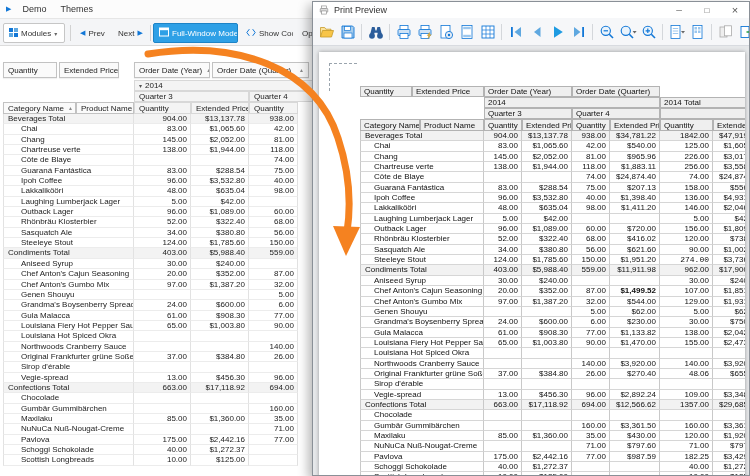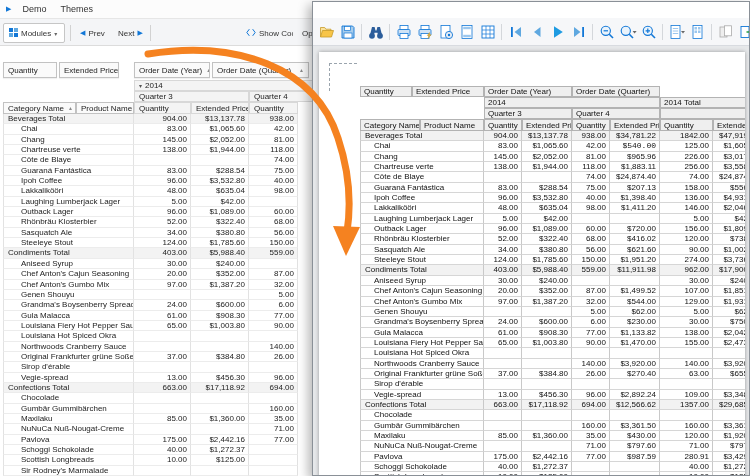--- a/index.html
+++ b/index.html
@@ -80,20 +80,27 @@
       <div class="tsep" style="left:70px;"></div>
       <div class="tbtn" style="left:74px;width:38px;">
         <span class="arrowglyph">◀</span>
         <span>Prev</span>
       </div>
       <div class="tbtn" style="left:112px;width:38px;">
         <span>Next</span>
         <span class="arrowglyph">▶</span>
       </div>
       <div class="tsep" style="left:150px;"></div>
+      <div class="tbtn checked" style="left:153px;width:85px;">
+        <span><svg width="10" height="10" viewBox="0 0 10 10">
+              <rect x="0.5" y="1" width="9" height="8" fill="none" stroke="#fff" stroke-width="1"></rect>
+              <rect x="0.5" y="1" width="9" height="2.2" fill="#fff"></rect>
+            </svg></span>
+        <span>Full-Window Mode</span>
+      </div>
       <div class="tbtn" style="left:240px;width:54px;">
         <span><svg width="10" height="9" viewBox="0 0 12 10">
               <path d="M4 1 1 5l3 4M8 1l3 4-3 4" fill="none" stroke="#1177d7" stroke-width="1.2"></path>
             </svg></span>
         <span>Show Code</span>
       </div>
       <div class="tbtn" style="left:296px;width:80px;">
         <span>Open Solution</span>
       </div>
     </div>
@@ -342,31 +349,40 @@
             <div class="cell num" style="width: 57px;">40.00</div>
             <div class="cell num" style="width: 58px;">$1,272.37</div>
             <div class="cell num" style="width: 49px;"></div>
           </div>
           <div class="lrow">
             <div class="cell lname item">Scottish Longbreads</div>
             <div class="cell num" style="width: 57px;">10.00</div>
             <div class="cell num" style="width: 58px;">$125.00</div>
             <div class="cell num" style="width: 49px;"></div>
           </div>
-          <div class="lrow">
-            <div class="cell lname item">Sir Rodney's Marmalade</div>
-            <div class="cell num" style="width: 57px;"></div>
-            <div class="cell num" style="width: 58px;"></div>
-            <div class="cell num" style="width: 49px;"></div>
-          </div>
         </div>
     </div>
   </div>
 
   <div class="pwin">
+    <div class="ptitle">
+      <span class="ticon">
+          <svg width="10" height="10" viewBox="0 0 16 16">
+            <rect x="4" y="1.5" width="8" height="4" fill="#fff" stroke="#888" stroke-width="1"></rect>
+            <rect x="2" y="5.5" width="12" height="6" rx="1" fill="#ddd" stroke="#888" stroke-width="1"></rect>
+            <rect x="4" y="9.5" width="8" height="5" fill="#fff" stroke="#888" stroke-width="1"></rect>
+          </svg>
+        </span>
+      <span>Print Preview</span>
+      <span class="wbtns">
+        <span class="wbtn">─</span>
+        <span class="wbtn">□</span>
+        <span class="wbtn close" style="font-size:11px;">×</span>
+      </span>
+    </div>
 
     <div class="ptools" id="ptools">
         <div class="ibtn">
           <span style="display: flex;">
             <svg width="16" height="16" viewBox="0 0 16 16">
               <path d="M1.5 13V3.5h4.2l1.2 1.7H12V7" fill="#fbe29a" stroke="#c79a2a" stroke-width=".8"></path>
               <path d="M1.5 13 3.5 6.5h11L12.5 13z" fill="#f8c548" stroke="#c79a2a" stroke-width=".8"></path>
             </svg>
           </span>
         </div>
@@ -600,21 +616,21 @@
               <div class="cell num" style="width: 38px;">938.00</div>
               <div class="cell num" style="width: 50px;">$34,781.22</div>
               <div class="cell num" style="width: 53px;">1842.00</div>
               <div class="cell num" style="width: 50px;">$47,919.00</div>
             </div>
             <div class="prow">
               <div class="cell pname item">Chai</div>
               <div class="cell num" style="width: 38px;">83.00</div>
               <div class="cell num" style="width: 50px;">$1,065.60</div>
               <div class="cell num" style="width: 38px;">42.00</div>
-              <div class="cell num" style="width: 50px; font-family: Liberation Mono, monospace;">$540.00</div>
+              <div class="cell num" style="width: 50px;">$540.00</div>
               <div class="cell num" style="width: 53px;">125.00</div>
               <div class="cell num" style="width: 50px;">$1,605.60</div>
             </div>
             <div class="prow">
               <div class="cell pname item">Chang</div>
               <div class="cell num" style="width: 38px;">145.00</div>
               <div class="cell num" style="width: 50px;">$2,052.00</div>
               <div class="cell num" style="width: 38px;">81.00</div>
               <div class="cell num" style="width: 50px;">$965.96</div>
               <div class="cell num" style="width: 53px;">226.00</div>
@@ -700,21 +716,21 @@
               <div class="cell num" style="width: 50px;">$621.60</div>
               <div class="cell num" style="width: 53px;">90.00</div>
               <div class="cell num" style="width: 50px;">$1,002.40</div>
             </div>
             <div class="prow">
               <div class="cell pname item">Steeleye Stout</div>
               <div class="cell num" style="width: 38px;">124.00</div>
               <div class="cell num" style="width: 50px;">$1,785.60</div>
               <div class="cell num" style="width: 38px;">150.00</div>
               <div class="cell num" style="width: 50px;">$1,951.20</div>
-              <div class="cell num" style="width: 53px;">274.00</div>
+              <div class="cell num" style="width: 53px; font-family: Liberation Mono, monospace;">274.00</div>
               <div class="cell num" style="width: 50px;">$3,736.80</div>
             </div>
             <div class="prow total">
               <div class="cell pname">Condiments Total</div>
               <div class="cell num" style="width: 38px;">403.00</div>
               <div class="cell num" style="width: 50px;">$5,988.40</div>
               <div class="cell num" style="width: 38px;">559.00</div>
               <div class="cell num" style="width: 50px;">$11,911.98</div>
               <div class="cell num" style="width: 53px;">962.00</div>
               <div class="cell num" style="width: 50px;">$17,900.38</div>
@@ -726,21 +742,21 @@
               <div class="cell num" style="width: 38px;"></div>
               <div class="cell num" style="width: 50px;"></div>
               <div class="cell num" style="width: 53px;">30.00</div>
               <div class="cell num" style="width: 50px;">$240.00</div>
             </div>
             <div class="prow">
               <div class="cell pname item">Chef Anton's Cajun Seasoning</div>
               <div class="cell num" style="width: 38px;">20.00</div>
               <div class="cell num" style="width: 50px;">$352.00</div>
               <div class="cell num" style="width: 38px;">87.00</div>
-              <div class="cell num" style="width: 50px;">$1,499.52</div>
+              <div class="cell num" style="width: 50px; font-weight: bold;">$1,499.52</div>
               <div class="cell num" style="width: 53px;">107.00</div>
               <div class="cell num" style="width: 50px;">$1,851.52</div>
             </div>
             <div class="prow">
               <div class="cell pname item">Chef Anton's Gumbo Mix</div>
               <div class="cell num" style="width: 38px;">97.00</div>
               <div class="cell num" style="width: 50px;">$1,387.20</div>
               <div class="cell num" style="width: 38px;">32.00</div>
               <div class="cell num" style="width: 50px;">$544.00</div>
               <div class="cell num" style="width: 53px;">129.00</div>
@@ -799,21 +815,21 @@
               <div class="cell num" style="width: 50px;">$3,920.00</div>
               <div class="cell num" style="width: 53px;">140.00</div>
               <div class="cell num" style="width: 50px;">$3,920.00</div>
             </div>
             <div class="prow">
               <div class="cell pname item">Original Frankfurter grüne Soße</div>
               <div class="cell num" style="width: 38px;">37.00</div>
               <div class="cell num" style="width: 50px;">$384.80</div>
               <div class="cell num" style="width: 38px;">26.00</div>
               <div class="cell num" style="width: 50px;">$270.40</div>
-              <div class="cell num" style="width: 53px;">63.00</div>
+              <div class="cell num" style="width: 53px;">48.06</div>
               <div class="cell num" style="width: 50px;">$655.20</div>
             </div>
             <div class="prow">
               <div class="cell pname item">Sirop d'érable</div>
               <div class="cell num" style="width: 38px;"></div>
               <div class="cell num" style="width: 50px;"></div>
               <div class="cell num" style="width: 38px;"></div>
               <div class="cell num" style="width: 50px;"></div>
               <div class="cell num" style="width: 53px;"></div>
               <div class="cell num" style="width: 50px;"></div>
@@ -871,21 +887,21 @@
               <div class="cell num" style="width: 50px;">$797.60</div>
               <div class="cell num" style="width: 53px;">71.00</div>
               <div class="cell num" style="width: 50px;">$797.60</div>
             </div>
             <div class="prow">
               <div class="cell pname item">Pavlova</div>
               <div class="cell num" style="width: 38px;">175.00</div>
               <div class="cell num" style="width: 50px;">$2,442.16</div>
               <div class="cell num" style="width: 38px;">77.00</div>
               <div class="cell num" style="width: 50px;">$987.59</div>
-              <div class="cell num" style="width: 53px;">280.91</div>
+              <div class="cell num" style="width: 53px;">182.25</div>
               <div class="cell num" style="width: 50px;">$3,429.75</div>
             </div>
             <div class="prow">
               <div class="cell pname item">Schoggi Schokolade</div>
               <div class="cell num" style="width: 38px;">40.00</div>
               <div class="cell num" style="width: 50px;">$1,272.37</div>
               <div class="cell num" style="width: 38px;"></div>
               <div class="cell num" style="width: 50px;"></div>
               <div class="cell num" style="width: 53px;">40.00</div>
               <div class="cell num" style="width: 50px;">$1,272.37</div>

